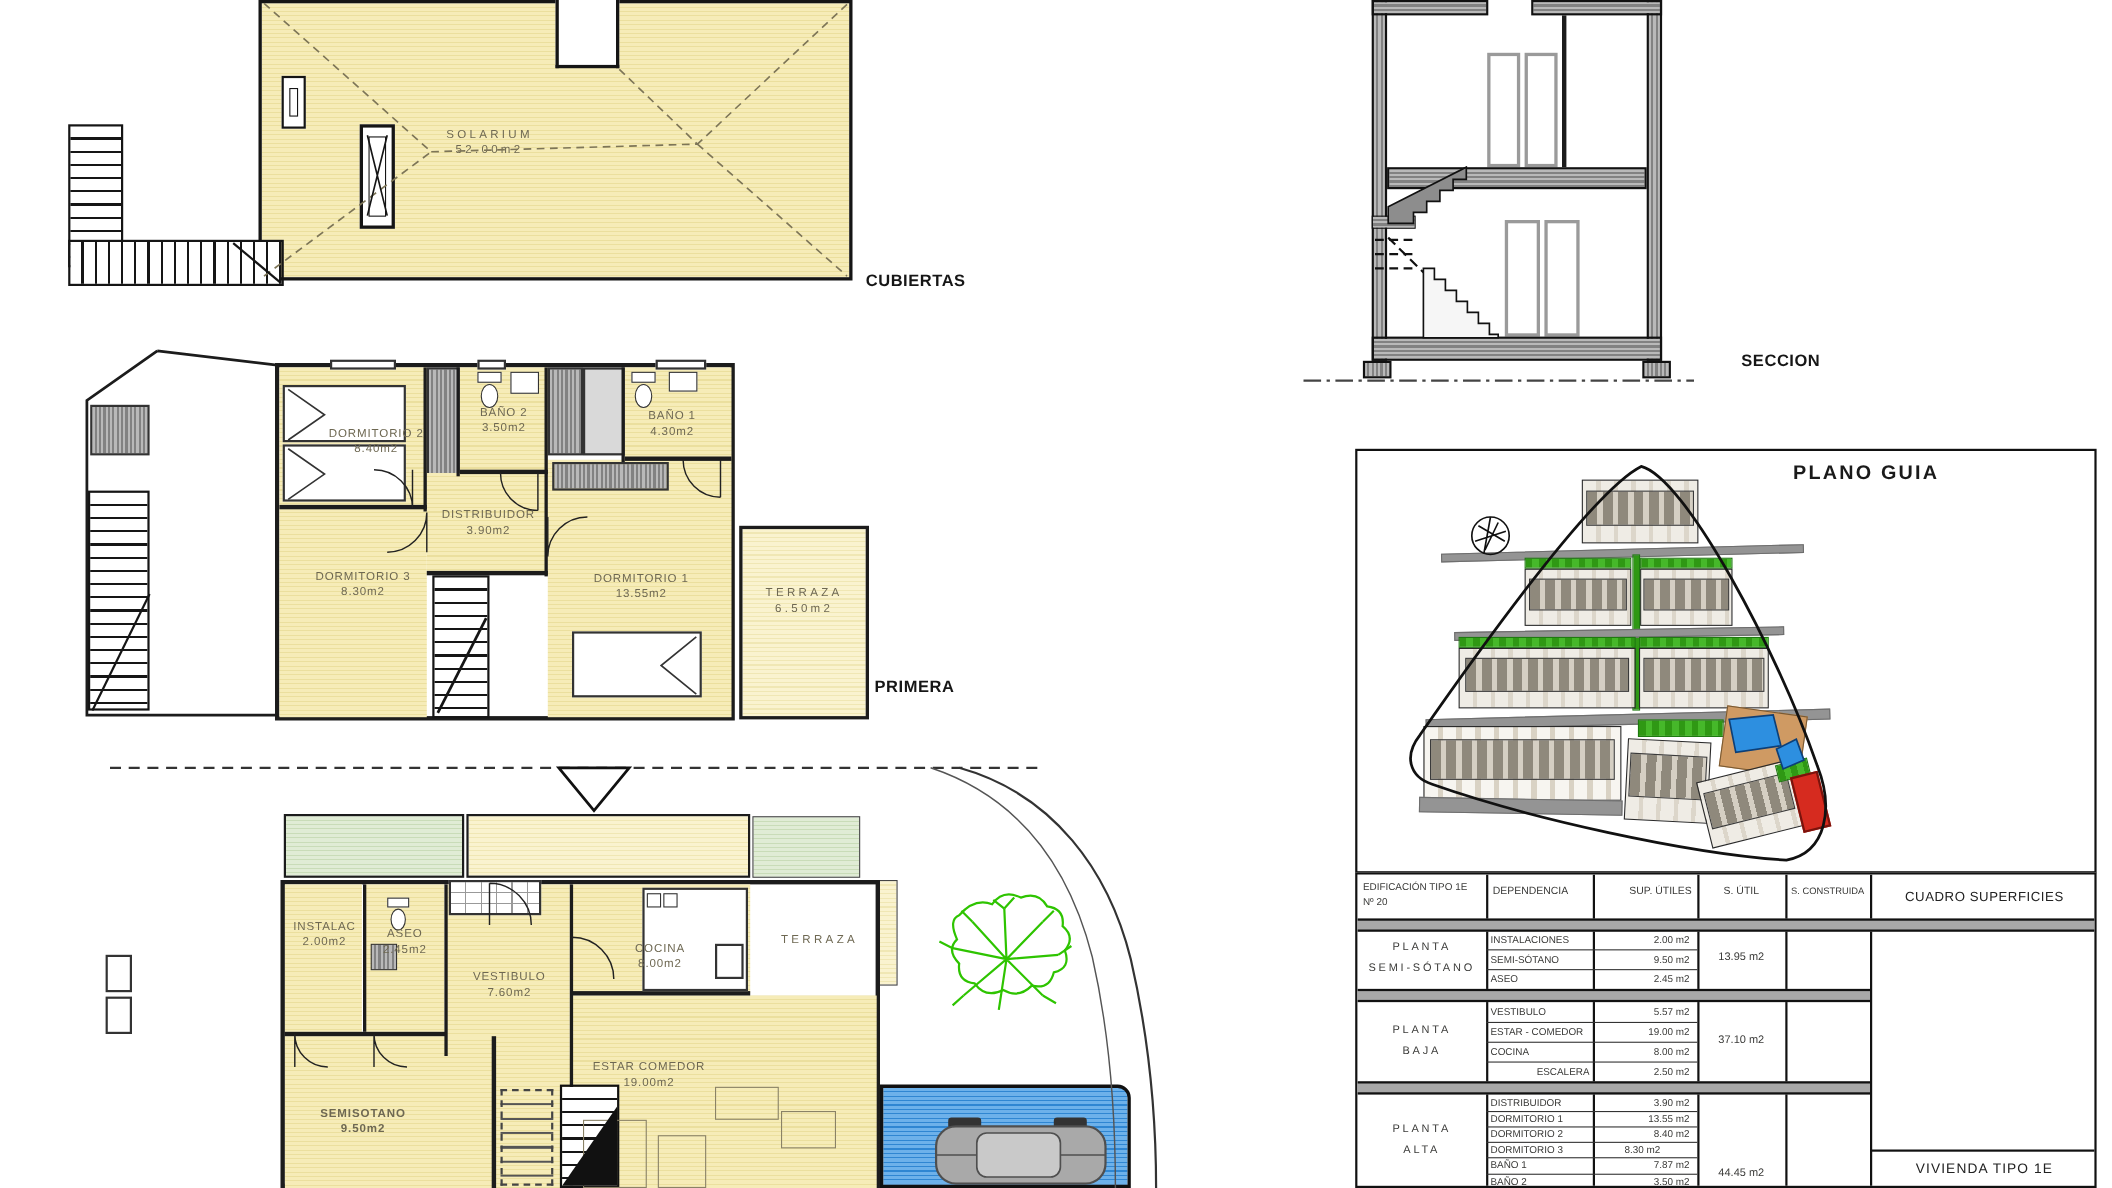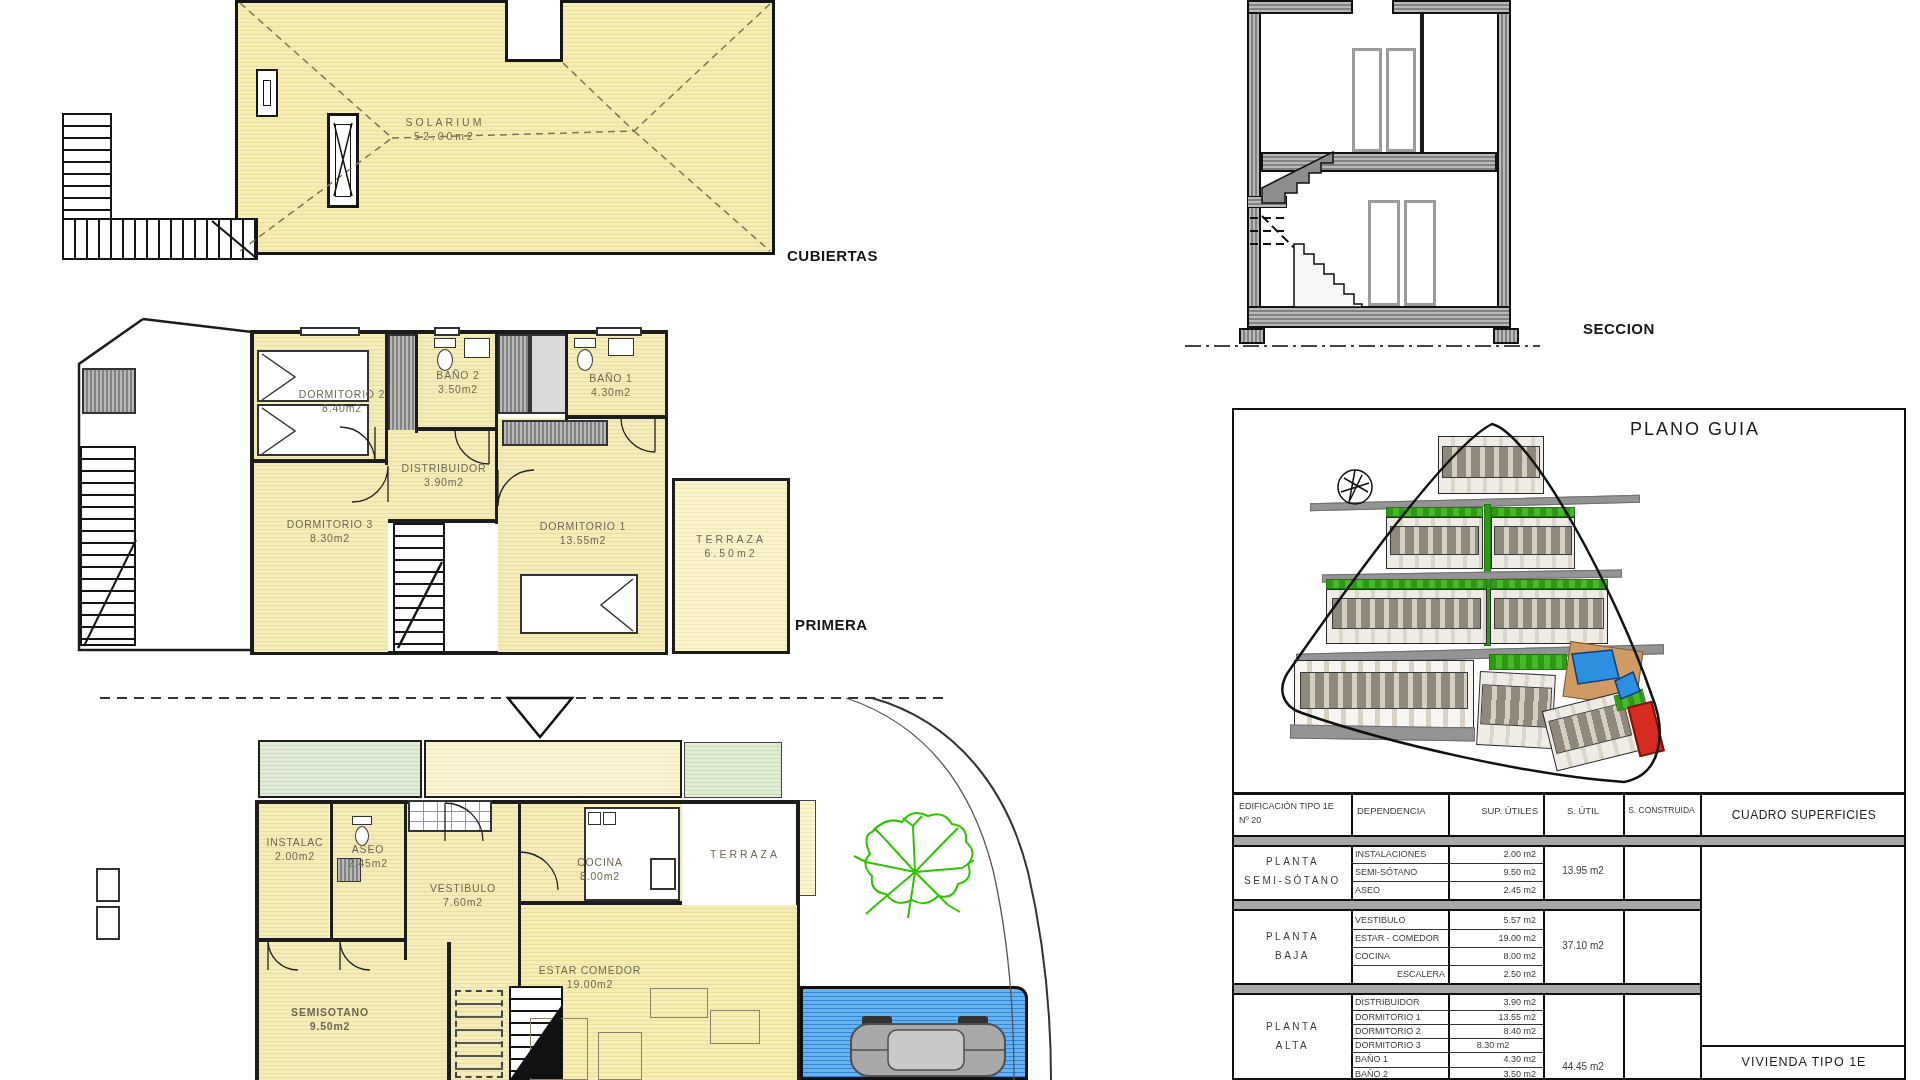--- a/index.html
+++ b/index.html
@@ -224,21 +224,21 @@
   <div class="abs grayh" style="left:1261px;top:152px;width:236px;height:20px;border:2px solid #111;"></div>
   <div class="abs grayh" style="left:1247px;top:196px;width:40px;height:12px;border:1.5px solid #111;"></div>
   <div class="abs" style="left:1368px;top:200px;width:32px;height:106px;border:3px solid #9a9a9a;"></div>
   <div class="abs" style="left:1404px;top:200px;width:32px;height:106px;border:3px solid #9a9a9a;"></div>
   <div class="abs grayh" style="left:1247px;top:306px;width:264px;height:22px;border:2.5px solid #111;"></div>
   <div class="abs grayv" style="left:1239px;top:328px;width:26px;height:16px;border:2px solid #111;"></div>
   <div class="abs grayv" style="left:1493px;top:328px;width:26px;height:16px;border:2px solid #111;"></div>
   <div class="ptitle" style="left:1583px;top:320px;">SECCION</div>
 
   <div class="abs" style="left:1232px;top:408px;width:674px;height:386px;border:2.5px solid #111;background:#fff;"></div>
-  <div class="gtitle" style="left:1630px;top:419px;">PLANO GUIA</div>
+  <div class="gtitle" style="left:1630px;top:419px;font-weight:bold;">PLANO GUIA</div>
   <div class="hrow" style="left:1438px;top:436px;width:106px;height:58px;"></div>
   <div class="road" style="left:1310px;top:499px;width:330px;height:8px;transform:rotate(-1.5deg);"></div>
   <div class="gstrip" style="left:1386px;top:507px;width:97px;height:10px;"></div>
   <div class="hrow" style="left:1386px;top:517px;width:97px;height:52px;"></div>
   <div class="gstrip" style="left:1491px;top:507px;width:84px;height:10px;"></div>
   <div class="hrow" style="left:1491px;top:517px;width:84px;height:52px;"></div>
   <div class="gstrip" style="left:1484px;top:504px;width:7px;height:142px;"></div>
   <div class="road" style="left:1322px;top:572px;width:300px;height:8px;transform:rotate(-1deg);"></div>
   <div class="gstrip" style="left:1326px;top:579px;width:161px;height:10px;"></div>
   <div class="hrow" style="left:1326px;top:589px;width:161px;height:55px;"></div>
@@ -315,21 +315,21 @@
     <div class="tcell" style="left:121px;top:215px;width:90px;height:14px;line-height:14px;font-size:9px;">DORMITORIO 1</div>
     <div class="tcell" style="left:216px;top:215px;width:86px;height:14px;line-height:14px;font-size:9px;text-align:right;">13.55 m2</div>
     <div class="rline" style="top:229px;"></div>
     <div class="tcell" style="left:121px;top:229px;width:90px;height:14px;line-height:14px;font-size:9px;">DORMITORIO 2</div>
     <div class="tcell" style="left:216px;top:229px;width:86px;height:14px;line-height:14px;font-size:9px;text-align:right;">8.40 m2</div>
     <div class="rline" style="top:243px;"></div>
     <div class="tcell" style="left:121px;top:243px;width:90px;height:14px;line-height:14px;font-size:9px;">DORMITORIO 3</div>
     <div class="tcell" style="left:216px;top:243px;width:86px;height:14px;line-height:14px;font-size:9px;text-align:center;">8.30 m2</div>
     <div class="rline" style="top:257px;"></div>
     <div class="tcell" style="left:121px;top:257px;width:90px;height:15px;line-height:15px;font-size:9px;">BAÑO 1</div>
-    <div class="tcell" style="left:216px;top:257px;width:86px;height:15px;line-height:15px;font-size:9px;text-align:right;">4.30 m2</div>
+    <div class="tcell" style="left:216px;top:257px;width:86px;height:15px;line-height:15px;font-size:9px;text-align:right;">7.87 m2</div>
     <div class="rline" style="top:272px;"></div>
     <div class="tcell" style="left:121px;top:272px;width:90px;height:15px;line-height:15px;font-size:9px;">BAÑO 2</div>
     <div class="tcell" style="left:216px;top:272px;width:86px;height:15px;line-height:15px;font-size:9px;text-align:right;">3.50 m2</div>
     <div class="sutil" style="top:266px;">44.45 m2</div>
 
     <div class="abs" style="left:466px;top:250px;width:208px;height:2px;background:#111;"></div>
     <div class="tcell" style="left:470px;top:260px;width:200px;font-size:12.5px;letter-spacing:1px;text-align:center;color:#222;">VIVIENDA TIPO 1E</div>
   </div>
 
   <svg width="1920" height="1080" style="position:absolute;left:0;top:0;pointer-events:none;">

